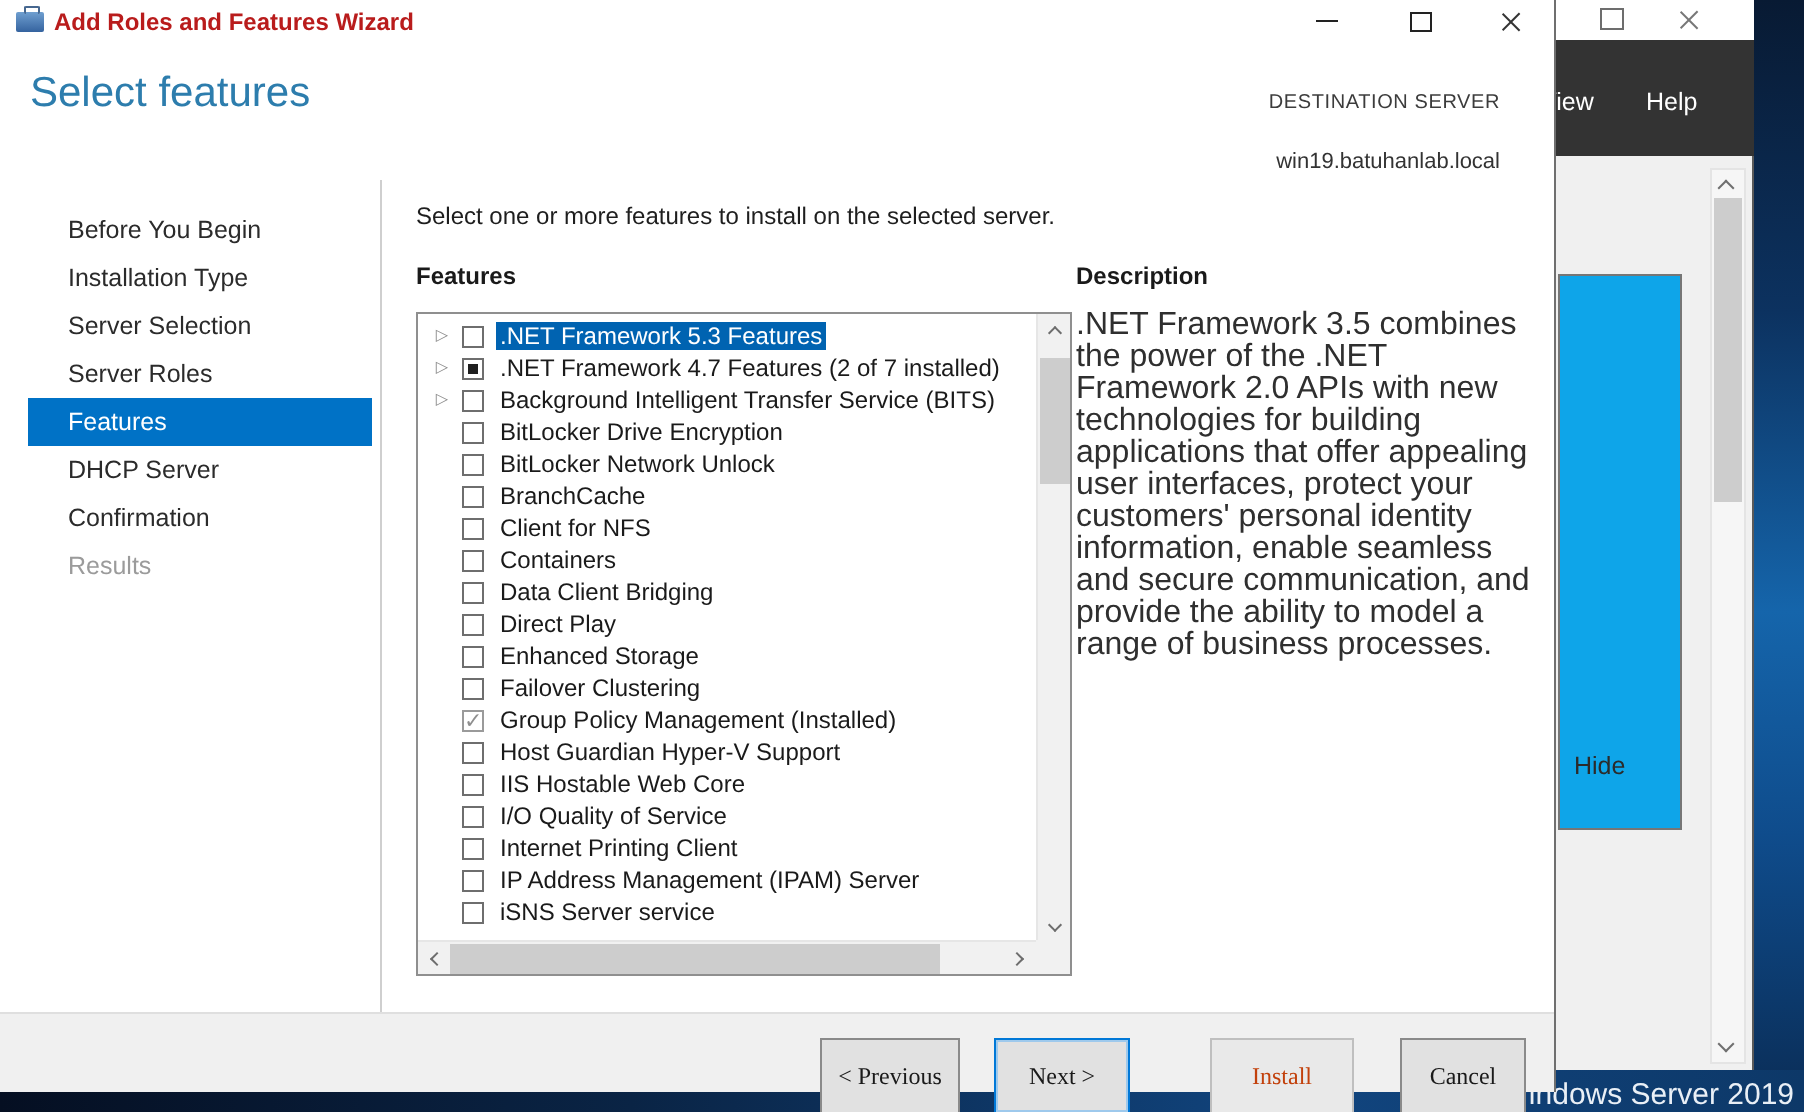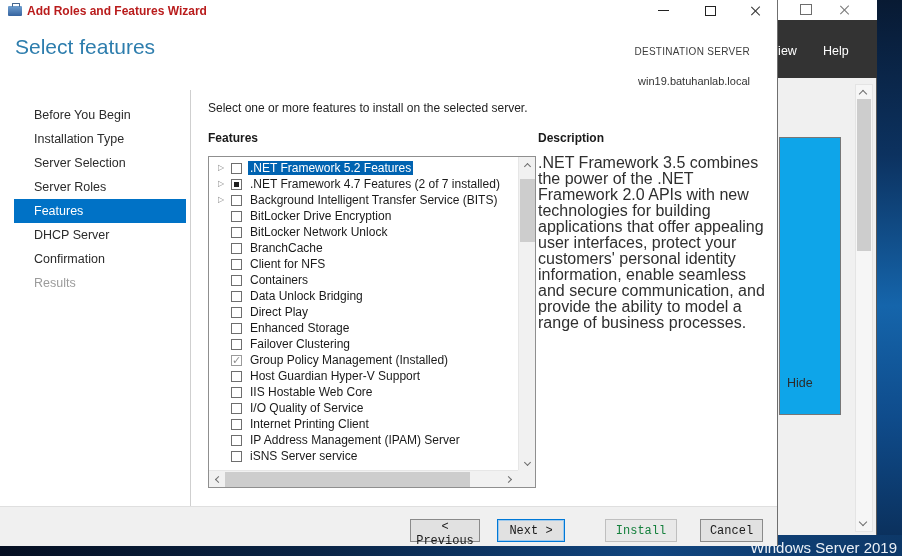--- a/index.html
+++ b/index.html
@@ -92,25 +92,25 @@
   .hscroll .thumb { position:absolute; left:16px; top:1px; width:245px; height:15px; background:#cdcdcd; }
   .sb-corner { position:absolute; right:0; bottom:0; width:17px; height:17px; background:#f1f1f1; }
   .sb-small-chev { width:5px; height:5px; border-width:1.3px; border-color:#6d6d6d; }
 
   
   .desc-label { position:absolute; left:538px; top:131px; font-size:12px; font-weight:bold; color:#1a1a1a; }
   .desc-text { position:absolute; left:538px; top:155px; width:228px; font-size:16px; line-height:16px; color:#2f2f2f; }
 
   
   .footer { position:absolute; left:0; top:506px; width:777px; height:40px; background:#f0f0f0; border-top:1px solid #dfdfdf; }
-  .btn { position:absolute; top:12px; height:23px; font-family:Liberation Mono, monospace; font-size:12px; color:#1a1a1a;
+  .btn { position:absolute; top:12px; height:38px; font-family:Liberation Serif, serif; font-size:12px; color:#1a1a1a;
     background:#e1e1e1; border:1px solid #8a8a8a; }
   .btn-prev { left:410px; width:70px; }
   .btn-next { left:497px; width:68px; border:1px solid #0078d7; box-shadow:inset 0 0 0 1px #9ec9ec; }
-  .btn-install { left:605px; width:72px; background:#e9e9e9; border:1px solid #bfbfbf; color:#15803d; }
+  .btn-install { left:605px; width:72px; background:#e9e9e9; border:1px solid #bfbfbf; color:#c2410c; }
   .btn-cancel { left:700px; width:63px; }
 </style>
 </head>
 <body>
 
 <div id="screen">
 
   <div class="desktop-right"></div>
   <div class="desktop-bottom"></div>
   <div class="watermark">Windows Server 2019</div>
@@ -185,21 +185,21 @@
     <div class="v-divider"></div>
 
     <div class="instruction">Select one or more features to install on the selected server.</div>
     <div class="features-label">Features</div>
 
     <div class="listbox">
       <div class="rows">
           <div class="feature-row s-unchecked is-selected has-children">
     <span class="expander">▷</span>
     <span class="cb"></span>
-    <span class="flabel">.NET Framework 5.2 Features</span>
+    <span class="flabel">.NET Framework 5.3 Features</span>
   </div>
           <div class="feature-row s-indeterminate has-children">
     <span class="expander">▷</span>
     <span class="cb"></span>
     <span class="flabel">.NET Framework 4.7 Features (2 of 7 installed)</span>
   </div>
           <div class="feature-row s-unchecked has-children">
     <span class="expander">▷</span>
     <span class="cb"></span>
     <span class="flabel">Background Intelligent Transfer Service (BITS)</span>
@@ -225,21 +225,21 @@
     <span class="flabel">Client for NFS</span>
   </div>
           <div class="feature-row s-unchecked">
     <span class="expander">▷</span>
     <span class="cb"></span>
     <span class="flabel">Containers</span>
   </div>
           <div class="feature-row s-unchecked">
     <span class="expander">▷</span>
     <span class="cb"></span>
-    <span class="flabel">Data Unlock Bridging</span>
+    <span class="flabel">Data Client Bridging</span>
   </div>
           <div class="feature-row s-unchecked">
     <span class="expander">▷</span>
     <span class="cb"></span>
     <span class="flabel">Direct Play</span>
   </div>
           <div class="feature-row s-unchecked">
     <span class="expander">▷</span>
     <span class="cb"></span>
     <span class="flabel">Enhanced Storage</span>

